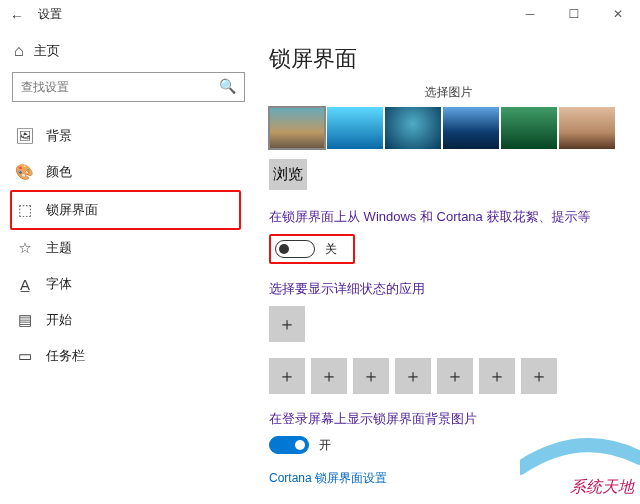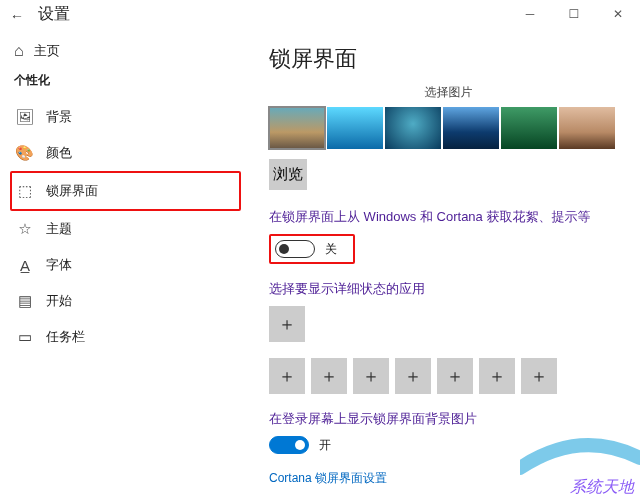--- a/index.html
+++ b/index.html
@@ -1,19 +1,19 @@
 <!DOCTYPE html>
 <html><head>
 <meta charset="utf-8">
 <style>
   * { box-sizing: border-box; margin: 0; padding: 0; font-family: "Microsoft YaHei", "Segoe UI", sans-serif; }
   body { width: 640px; height: 504px; background: #fff; position: relative; overflow: hidden; font-size: 12px; color: #222; }
   .titlebar { display: flex; align-items: center; height: 28px; padding: 0 0 0 10px; }
   .titlebar .back { font-size: 14px; margin-right: 14px; color: #333; }
-  .titlebar .title { font-size: 16px; text-align: center; }
+  .titlebar .title { font-size: 12px; text-align: center; }
   .winctrl { display: flex; margin-left: auto; }
   .winctrl div { width: 44px; height: 28px; display: flex; align-items: center; justify-content: center; font-size: 12px; color: #555; }
   .panes { display: flex; height: calc(100% - 28px); }
   .sidebar { width: 255px; padding: 14px 10px 0 12px; }
   .home-row { display: flex; align-items: center; margin-bottom: 12px; gap: 10px; padding-left: 2px; }
   .home-row .icon { font-size: 16px; color: #333; }
   .home-row span:last-child { font-size: 13px; font-family: Liberation Mono, monospace; }
   .search { position: relative; margin-bottom: 16px; }
   .search input { width: 100%; height: 30px; border: 1px solid #999; padding: 0 30px 0 8px; font-size: 12px; background: #fff; }
   .search .sicon { position: absolute; right: 8px; top: 6px; font-size: 14px; color: #555; }
@@ -37,21 +37,21 @@
   .label13 { font-size: 13px; color: #4c1d95; margin-bottom: 8px; }
   .toggle-row { display: flex; align-items: center; gap: 10px; margin-bottom: 16px; }
   .toggle { width: 40px; height: 18px; border: 1.5px solid #333; border-radius: 10px; position: relative; background: #fff; }
   .toggle .knob { position: absolute; width: 10px; height: 10px; border-radius: 50%; background: #333; top: 2.5px; left: 3px; }
   .toggle.on { background: #0078d4; border-color: #0078d4; }
   .toggle.on .knob { background: #fff; left: auto; right: 3px; }
   .toggle-highlight { border: 2px solid #e11; border-radius: 2px; padding: 4px 16px 4px 4px; display: inline-flex; align-items: center; gap: 10px; margin-bottom: 16px; }
   .plus-row { display: flex; gap: 6px; margin-bottom: 16px; }
   .plus { width: 36px; height: 36px; background: #ccc; display: flex; align-items: center; justify-content: center; font-size: 18px; color: #333; }
   .link { color: #0067c0; font-size: 12px; }
-  .watermark { position: absolute; right: 6px; bottom: 6px; font-size: 16px; color: #8b5cf6; font-style: italic; font-weight: 500; }
+  .watermark { position: absolute; right: 6px; bottom: 6px; font-size: 16px; color: #be185d; font-style: italic; font-weight: 500; }
   .watermark-swoosh { position: absolute; right: 0; bottom: 26px; width: 120px; height: 40px; }
 </style>
 </head>
 <body>
 
 <div class="titlebar">
   <span class="back">←</span>
   <span class="title">设置</span>
   <div class="winctrl">
     <div>─</div>
@@ -59,21 +59,24 @@
     <div>✕</div>
   </div>
 </div>
 
 <div class="panes">
   <div class="sidebar">
     <div class="home-row">
       <span class="icon">⌂</span>
       <span>主页</span>
     </div>
-    <div class="section-label">个性化</div>
+    <div class="search">
+      <input placeholder="查找设置" style="">
+      <span class="sicon">🔍</span>
+    </div>
 
     <div class="nav-item">
       <span class="nicon">🖼</span>
       <span>背景</span>
     </div>
     <div class="nav-item">
       <span class="nicon">🎨</span>
       <span>颜色</span>
     </div>
     <div class="highlight-box">

